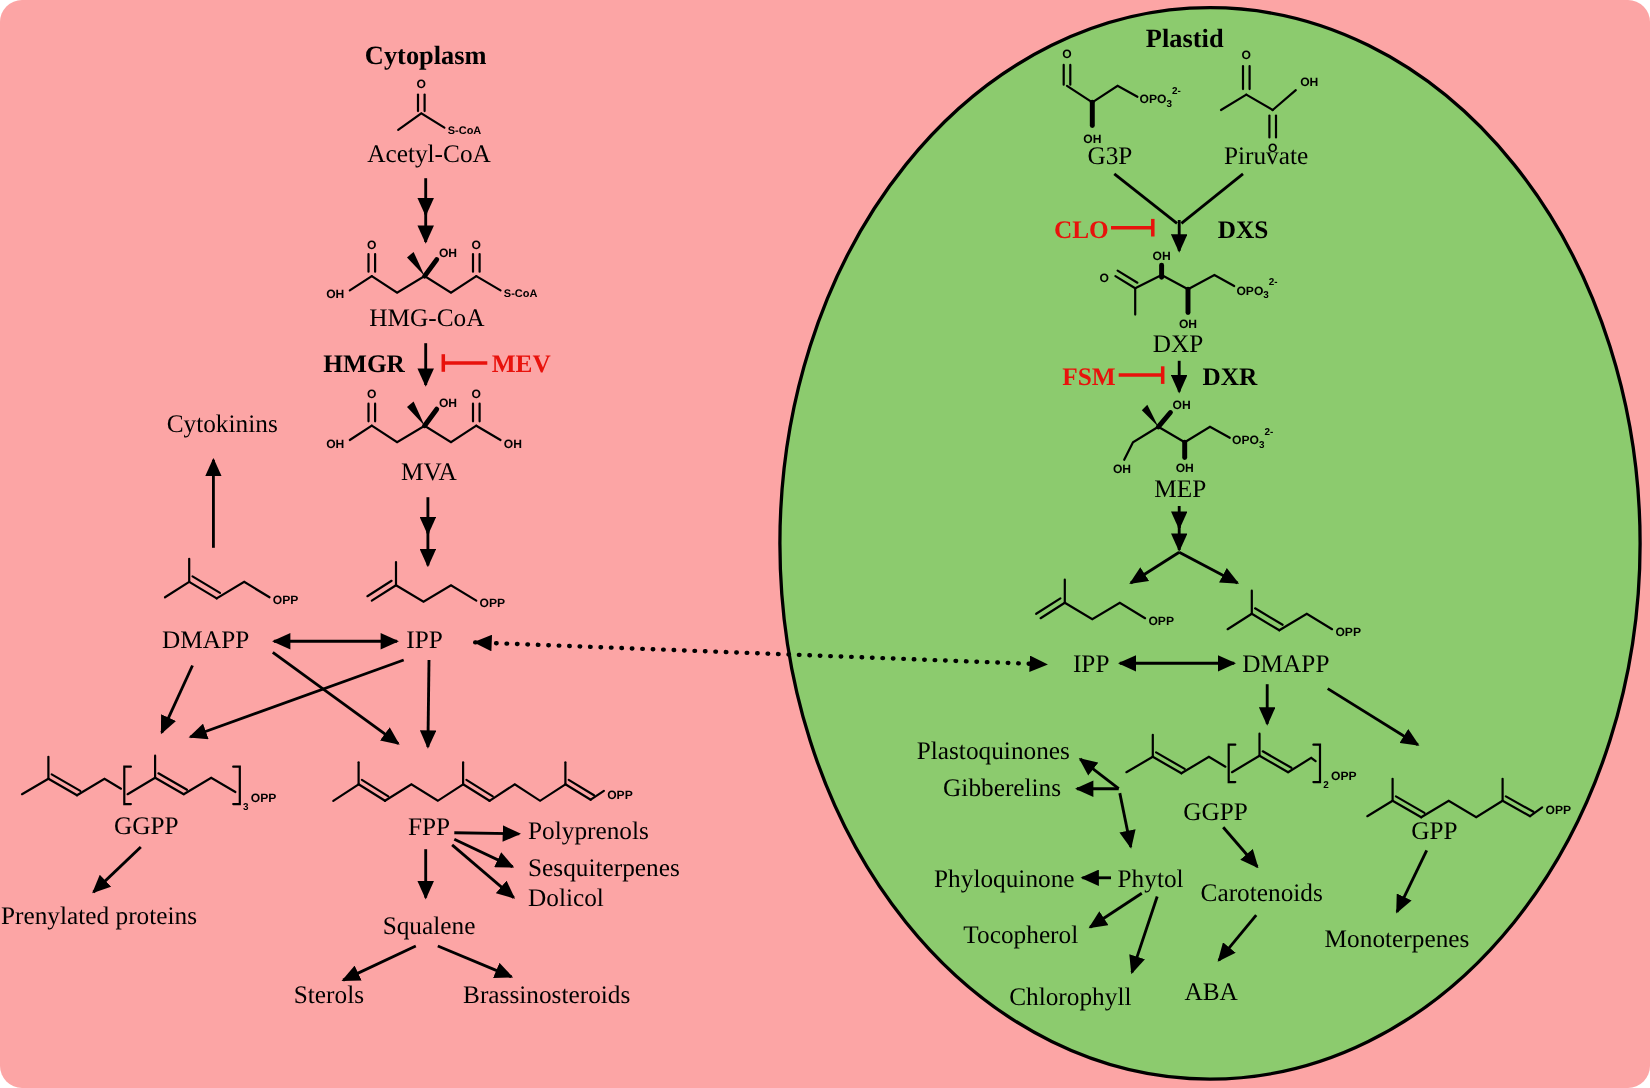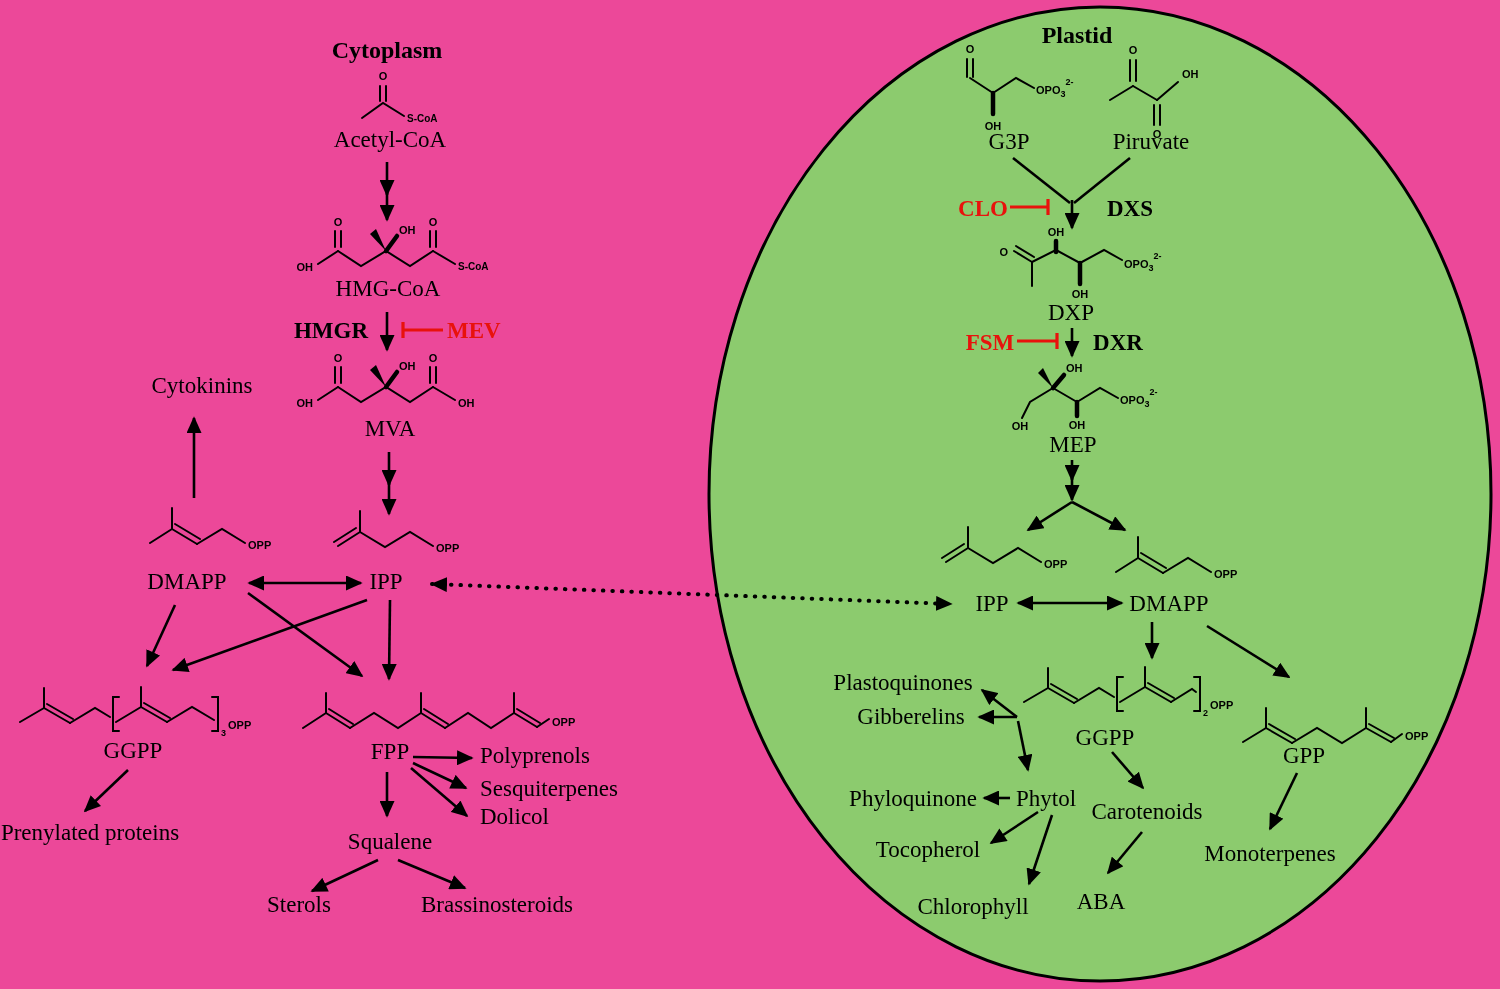--- a/index.html
+++ b/index.html
@@ -1,16 +1,16 @@
 <!DOCTYPE html>
 <html><head>
 <meta charset="utf-8">
 <style>
   html,body{margin:0;padding:0;background:#fff;}
-  #stage{position:relative;width:1500px;height:989px;background:#ec4899;font-family:"Liberation Serif",serif;}
+  #stage{position:relative;width:1500px;height:989px;background:#fca5a5;font-family:"Liberation Serif",serif;border-radius:20px;}
   svg text{user-select:none;}
   .bond{stroke:#000;stroke-width:2;fill:none;stroke-linecap:round;}
   .wedge{stroke:#000;stroke-width:4.5;fill:none;stroke-linecap:round;}
   .wedgefill{fill:#000;stroke:none;}
   .arrow{stroke:#000;stroke-width:2.6;fill:none;}
   .dotted{stroke:#000;stroke-width:4;fill:none;stroke-dasharray:0.5 9;stroke-linecap:round;}
   .lbl{font-family:"Liberation Serif",serif;font-size:23px;fill:#000;}
   .big{font-size:24px;font-weight:bold;}
   .enz{font-size:23px;font-weight:bold;}
   .red{fill:#e8120c;}

